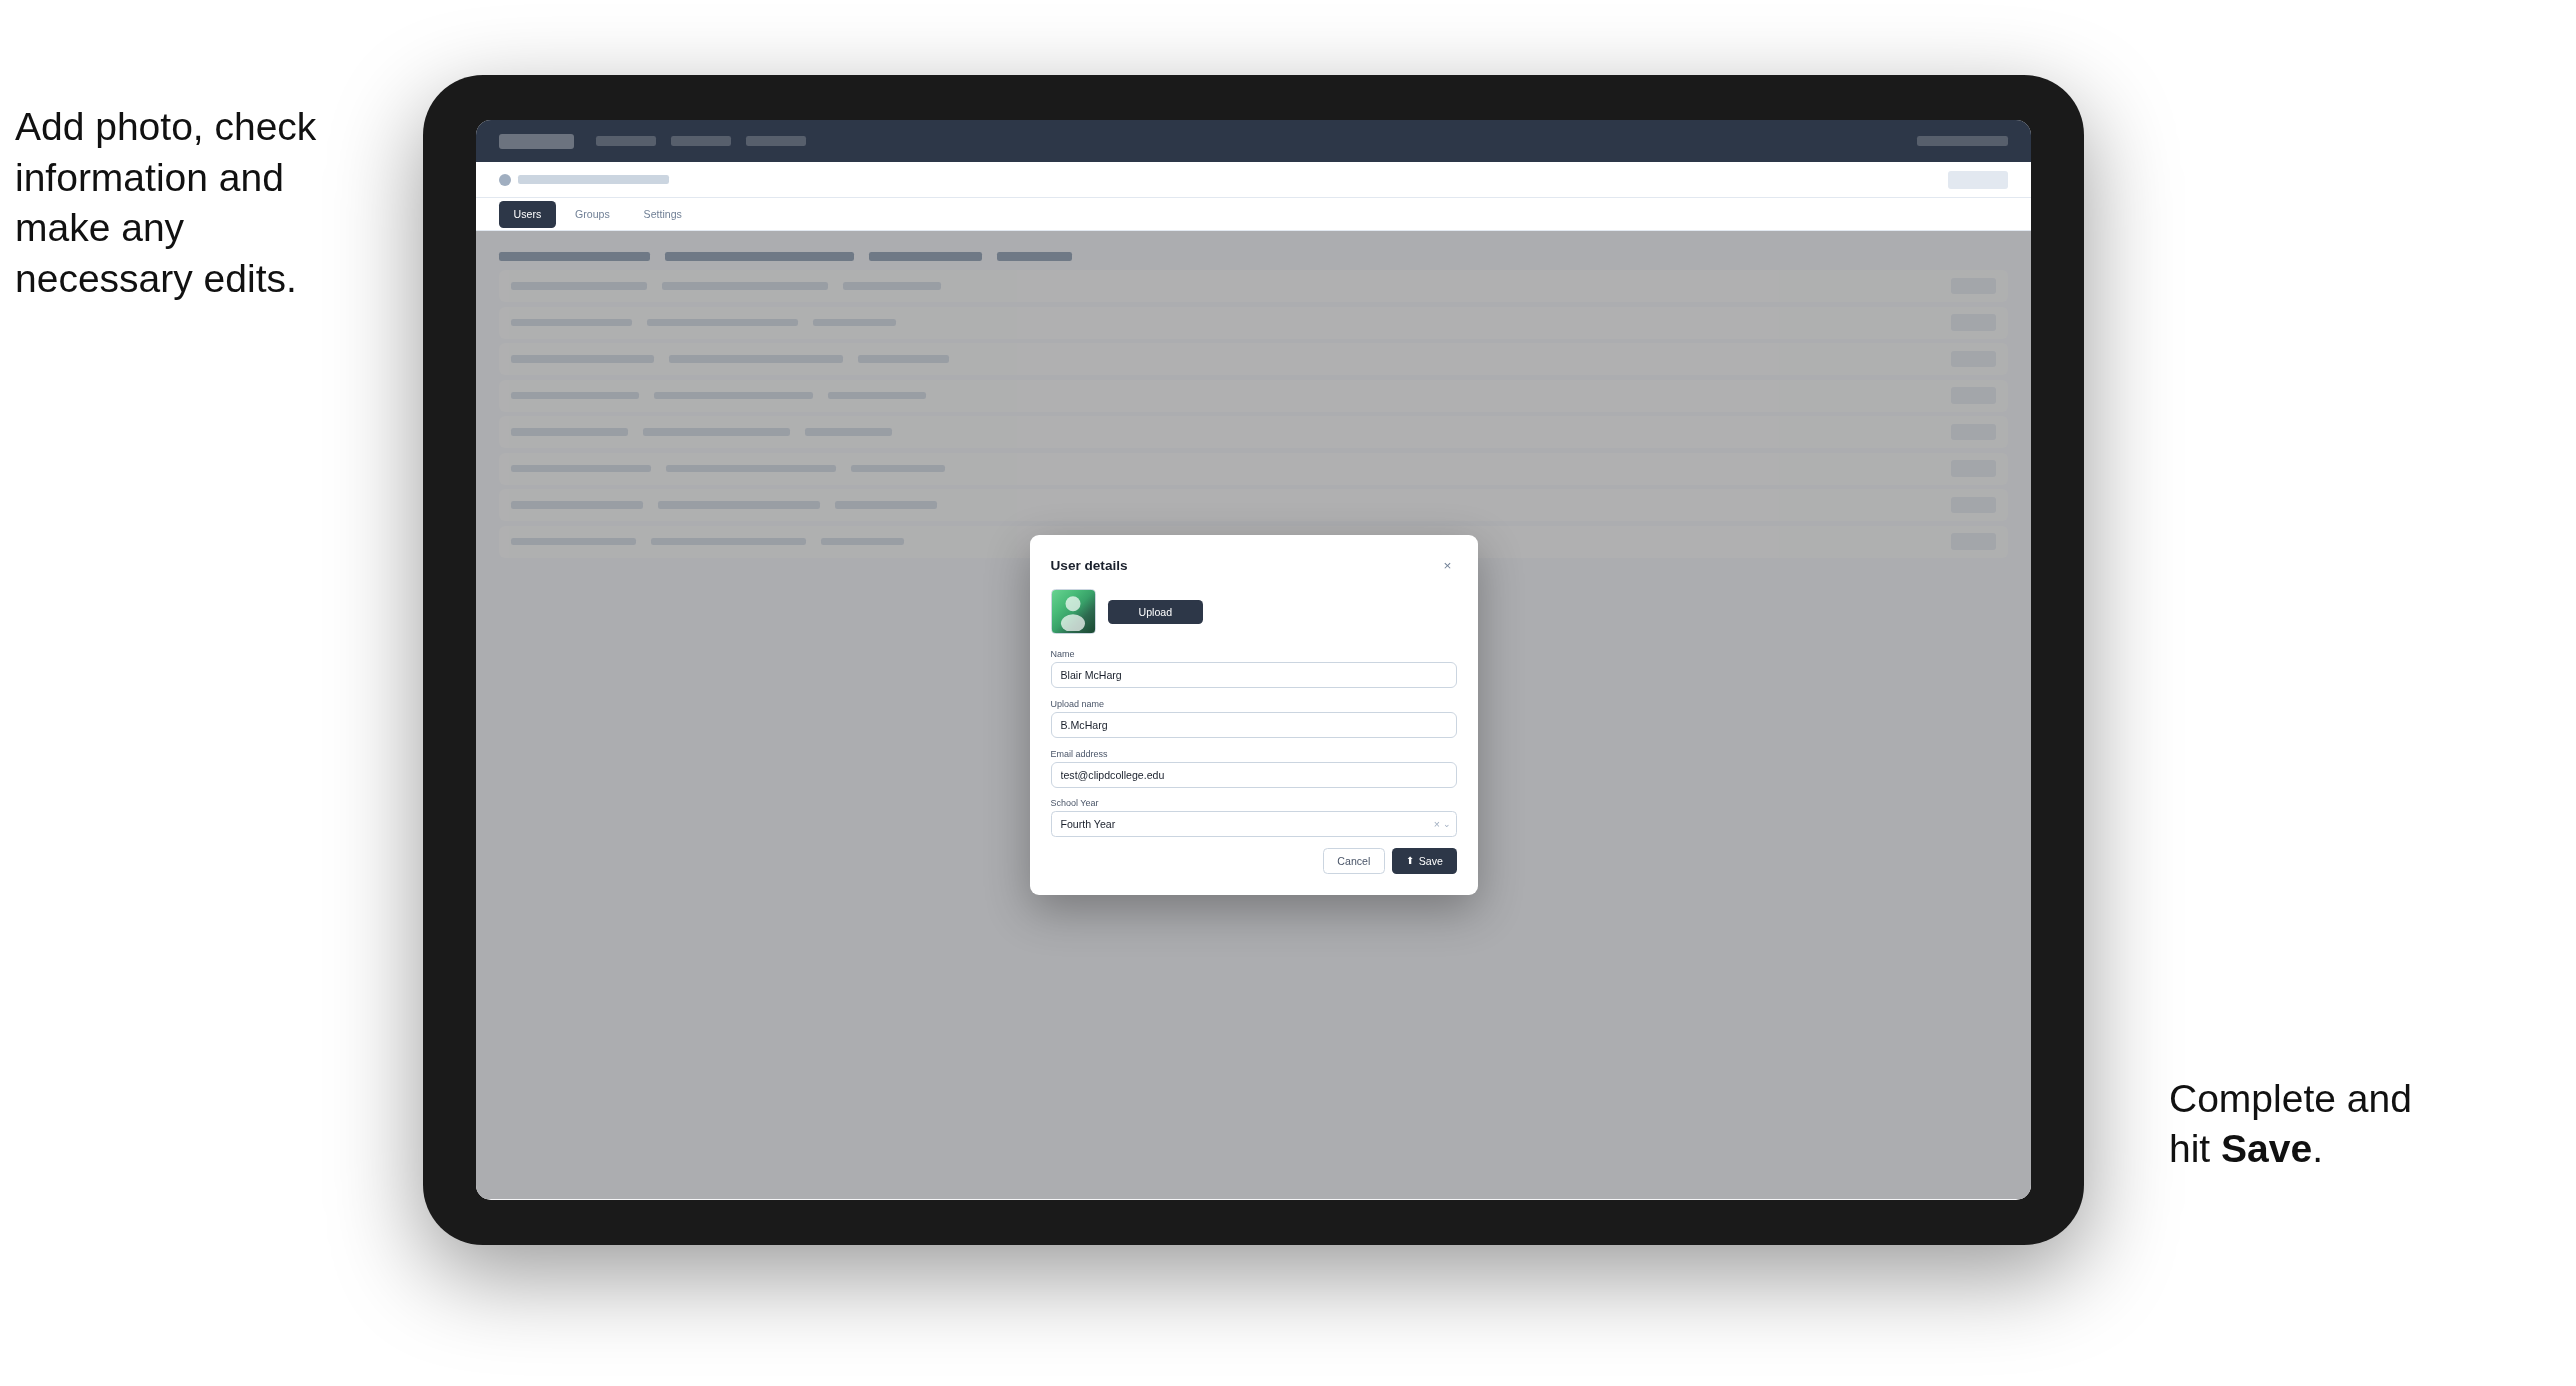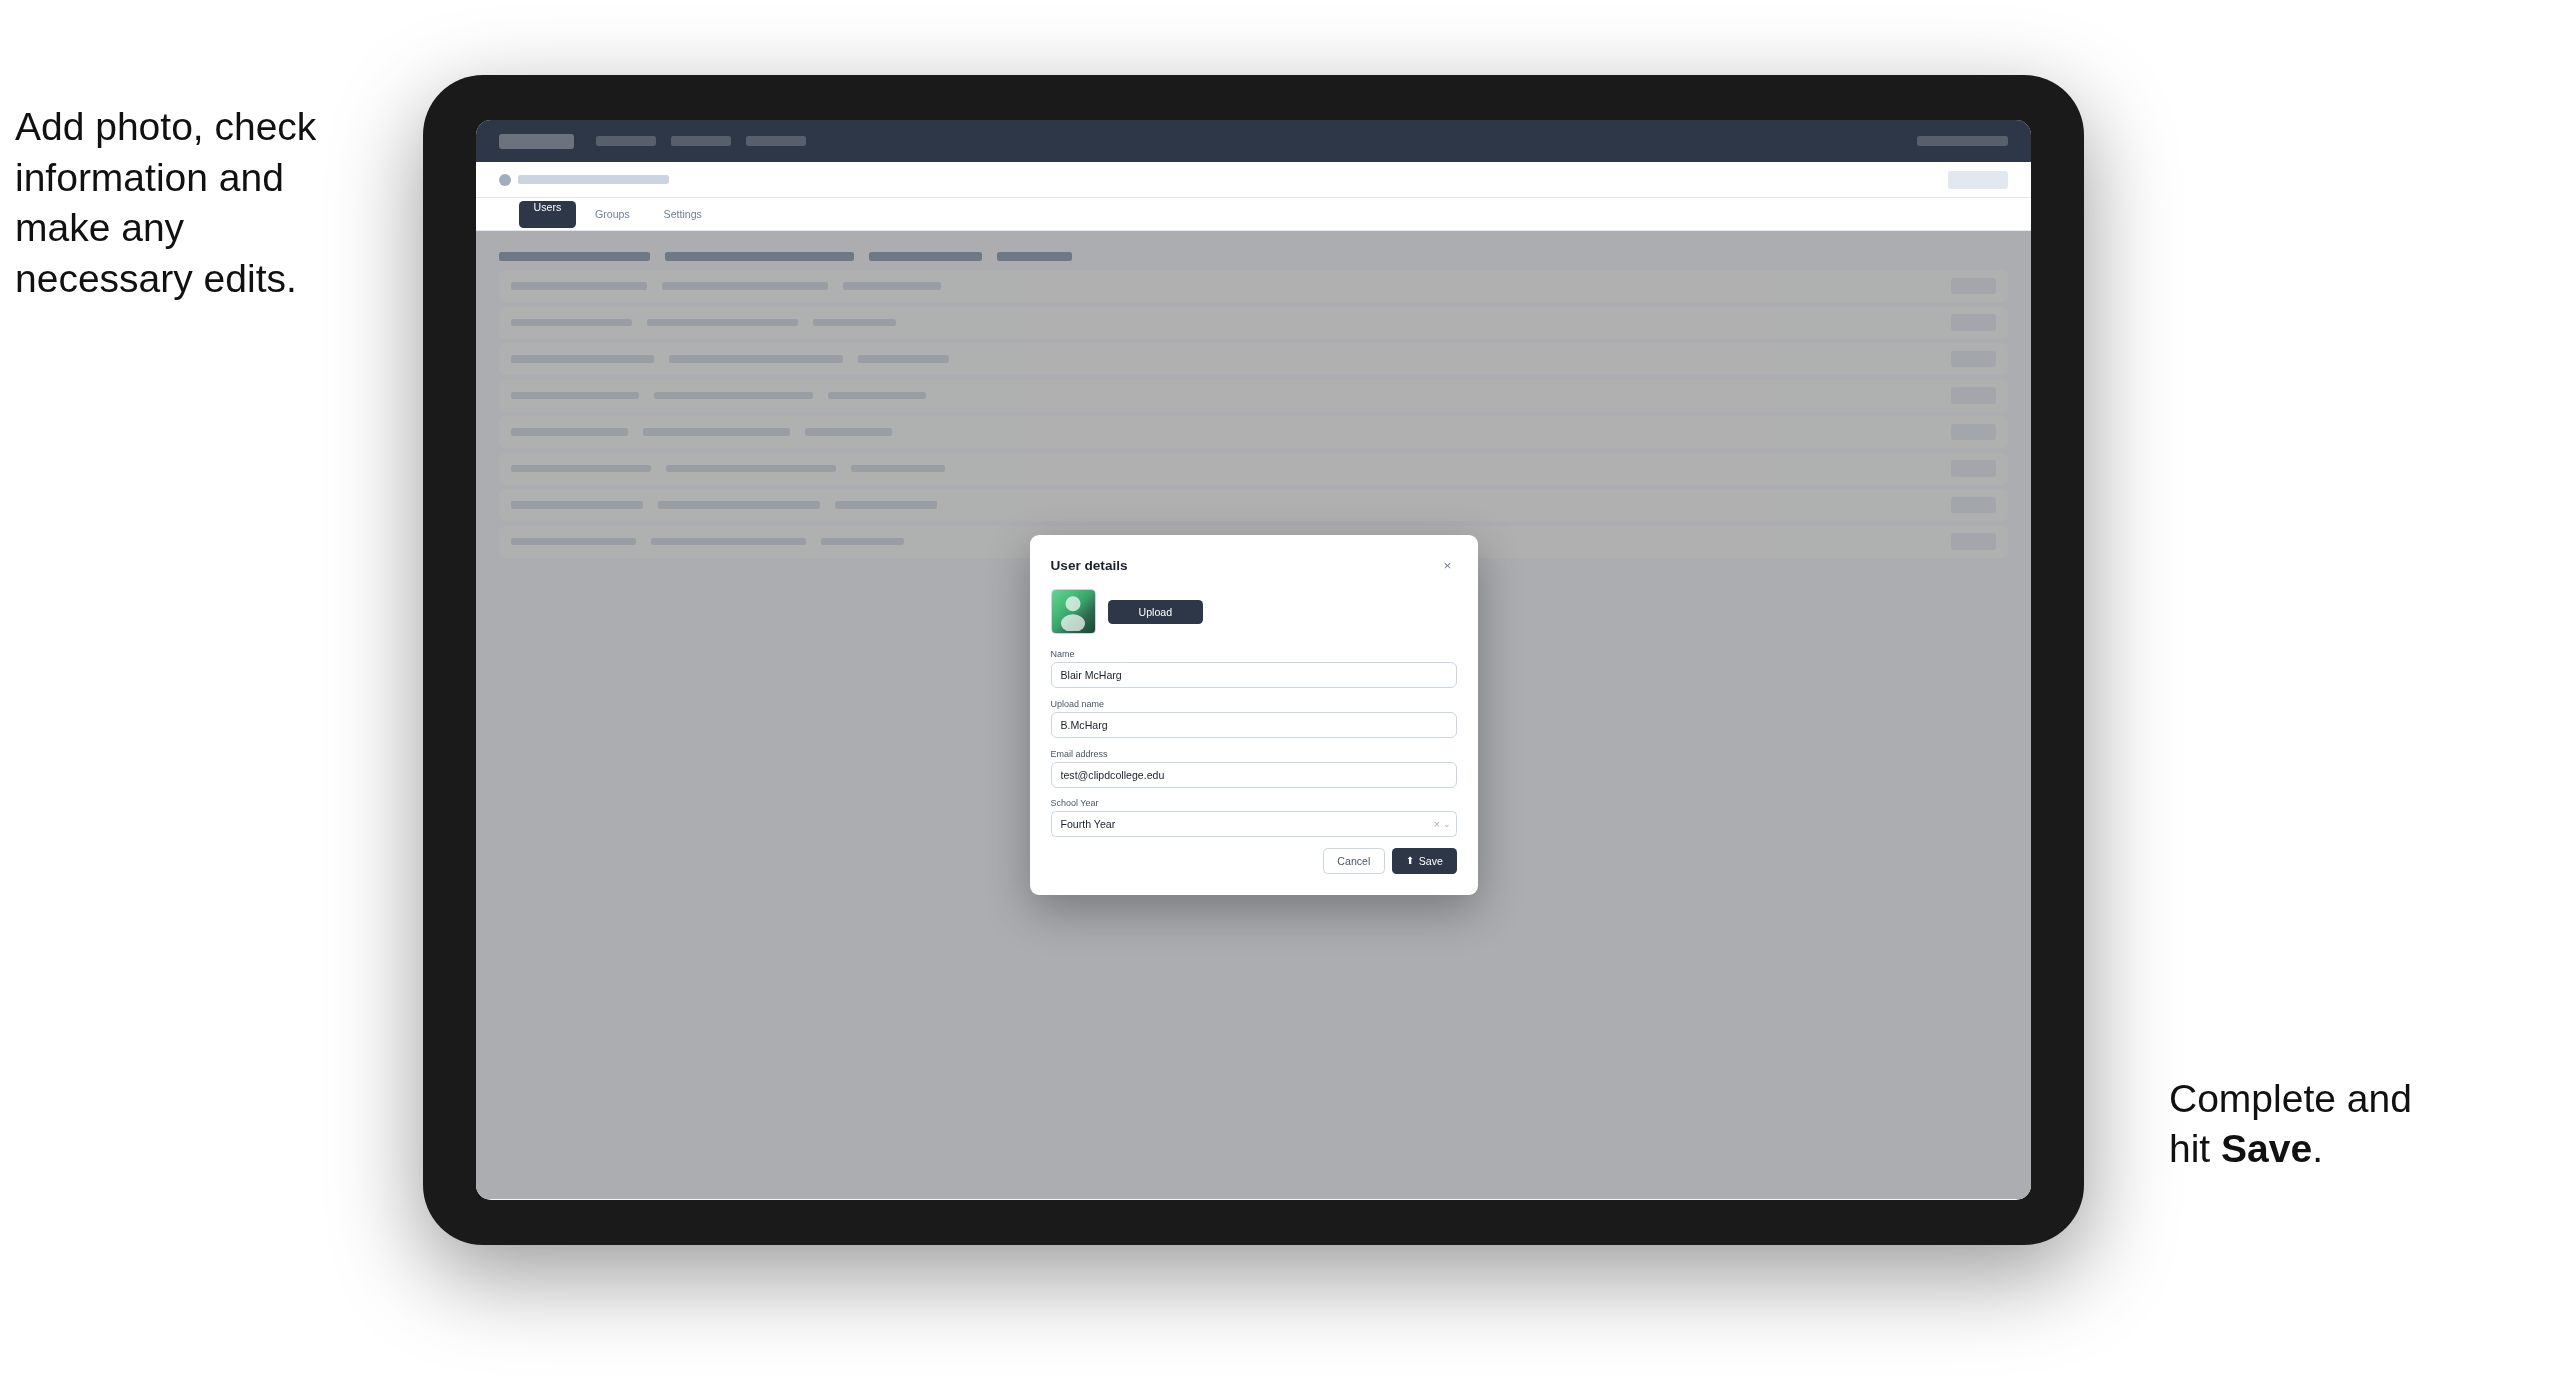--- a/index.html
+++ b/index.html
@@ -141,23 +141,23 @@
       padding: 0 22.6px;
       gap: 3.8px;
     }
     .tab-active {
       height: 27px;
       padding: 0 15px;
       background: #2d3748;
       color: white;
       border-radius: 4.5px;
       display: flex;
+      align-items: center;
       font-size: 10.6px;
       font-weight: 500;
-      margin-left: 20px;
     }
     .tab-inactive {
       height: 27px;
       padding: 0 15px;
       background: transparent;
       border-radius: 4.5px;
       display: flex;
       align-items: center;
       font-size: 10.6px;
       color: #718096;

